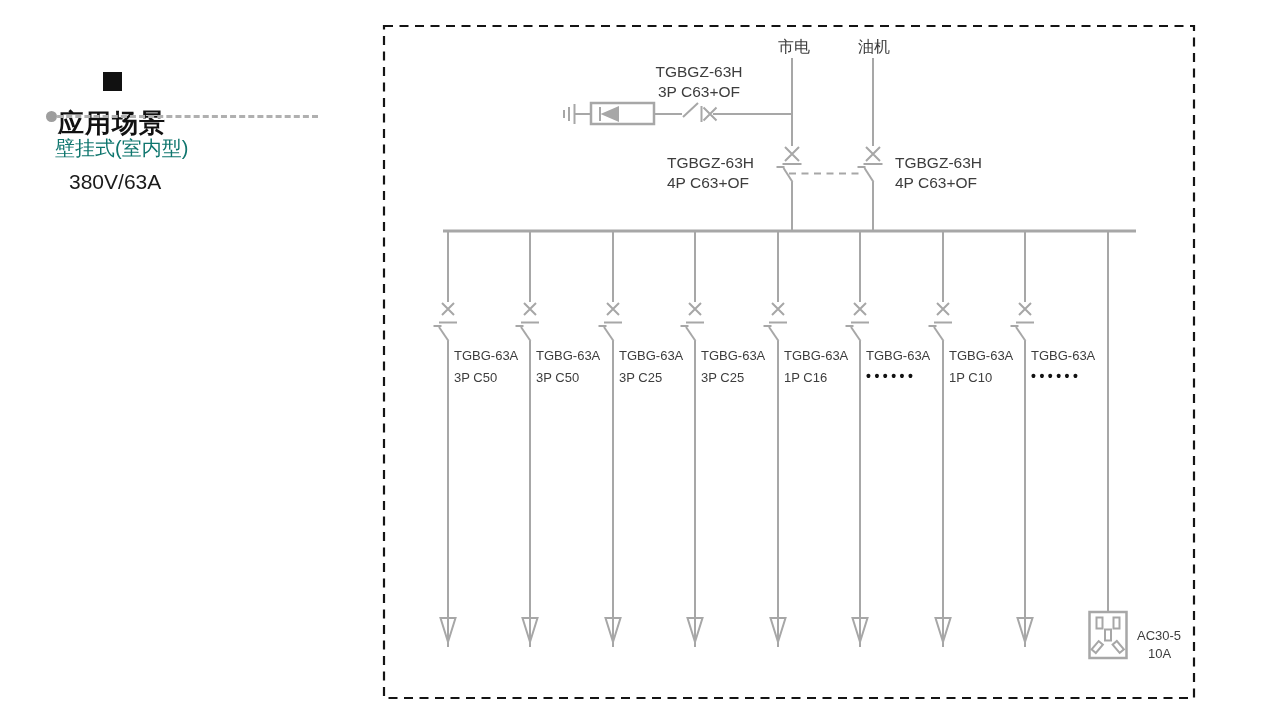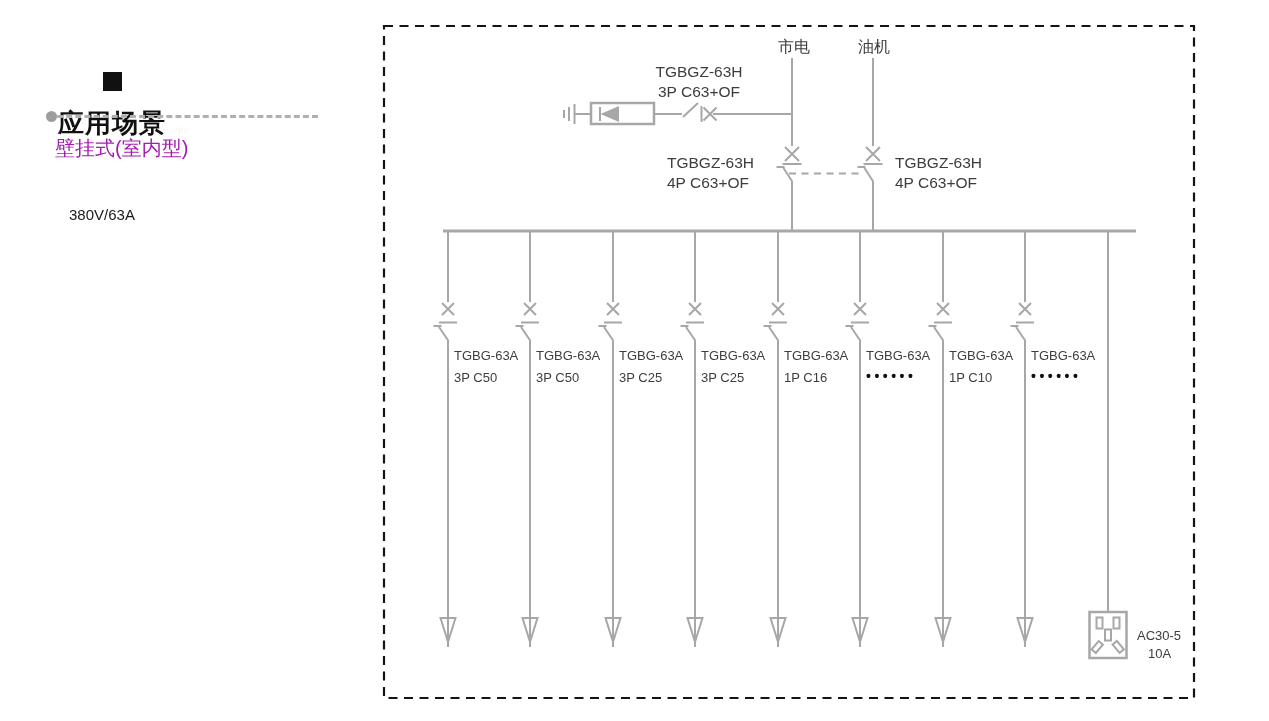--- a/index.html
+++ b/index.html
@@ -14,22 +14,22 @@
   html,body{width:1269px;height:721px;background:#ffffff;overflow:hidden;}
   body{font-family:"Liberation Sans","DejaVu Sans",sans-serif;position:relative;}
 
   
   .left-panel{position:absolute;left:0;top:0;width:383px;height:721px;}
   .heading-row{position:absolute;left:58px;top:72px;display:flex;align-items:center;gap:15px;flex-direction:column;}
   .square-bullet{width:19px;height:19px;background:var(--c-black);display:inline-block;}
   .section-title{font-size:26px;font-weight:bold;color:var(--c-black);letter-spacing:1px;}
   .divider{position:absolute;left:48px;top:115px;width:270px;border-top:3px dashed var(--c-divider);}
   .divider .dot{position:absolute;left:-2px;top:-7px;width:11px;height:11px;border-radius:50%;background:var(--c-dot);}
-  .subtitle{position:absolute;left:55px;top:135px;font-size:20px;color:#a21caf;}
-  .spec{position:absolute;left:69px;top:170px;font-size:15px;color:#1a1a1a;margin-top:36px;}
+  .subtitle{position:absolute;left:55px;top:135px;font-size:20px;color:#0f766e;}
+  .spec{position:absolute;left:69px;top:170px;font-size:21px;color:#1a1a1a;}
 
   
   svg{position:absolute;left:0;top:0;}
   .w{stroke:var(--c-line);stroke-width:2;fill:none;stroke-linecap:butt;}
   .w25{stroke-width:2.5;}
   .w3{stroke-width:3;}
   .dash{stroke-dasharray:7 5.5;}
   .border-rect{stroke:var(--c-border);stroke-width:2.2;stroke-dasharray:9 6.5;fill:none;}
   .spd-fill{fill:var(--c-line);stroke:none;}
   text{fill:var(--c-text);font-family:"Liberation Sans","DejaVu Sans",sans-serif;}

